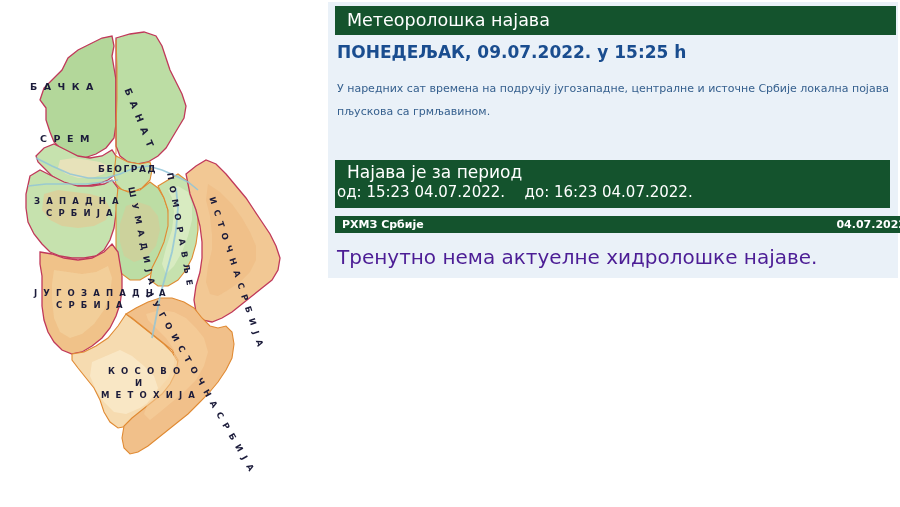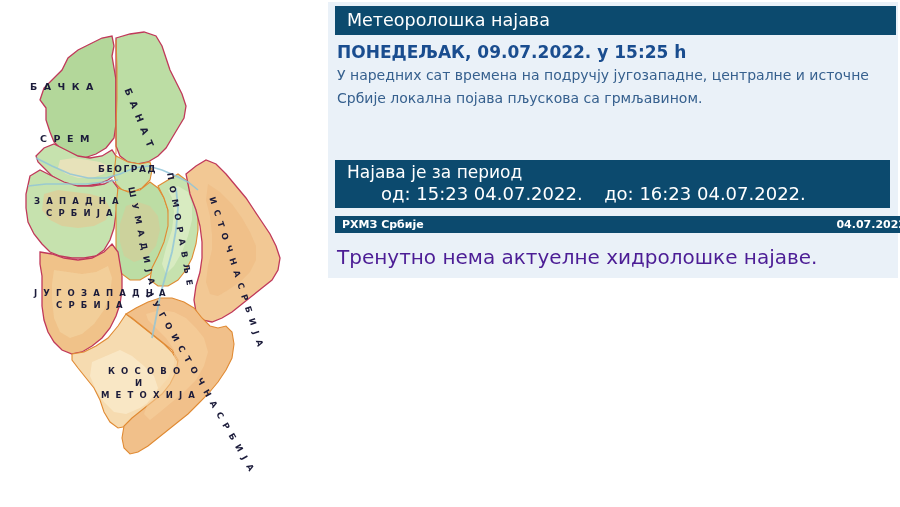--- a/index.html
+++ b/index.html
@@ -47,21 +47,21 @@
   .panel-bg {
     position: absolute;
     left: 3px;
     top: 2px;
     width: 570px;
     height: 276px;
     background: #eaf1f8;
   }
   .bar {
     position: absolute;
-    background: #0c4a6e;
+    background: #14532d;
     color: #ffffff;
   }
   #meteo-header-bar {
     left: 10px;
     top: 6px;
     width: 561px;
     height: 29px;
   }
   #meteo-header-title {
     position: absolute;
@@ -78,48 +78,47 @@
     width: 560px;
   }
   #warning-datetime {
     font-size: 17px;
     font-weight: bold;
     color: #1a4d8f;
     line-height: 24px;
     white-space: nowrap;
   }
   #warning-text {
-    font-size: 14px;
+    font-size: 11px;
     color: #36608e;
     line-height: 22.5px;
-    margin-top: 0;
+    margin-top: 14px;
     width: 556px;
   }
   #period-block {
     left: 10px;
     top: 160px;
     width: 555px;
     height: 48px;
   }
   #period-title {
     position: absolute;
     left: 12px;
     top: 2px;
     font-size: 17px;
     color: #ffffff;
     white-space: nowrap;
   }
   #period-range {
     position: absolute;
     left: 2px;
     top: 23px;
-    font-size: 18px;
-    color: #ffffff;
-    white-space: nowrap;
-    margin-left: 44px;
+    font-size: 15px;
+    color: #ffffff;
+    white-space: nowrap;
   }
   #period-range .gap {
     display: inline-block;
     width: 10px;
   }
   #rhmz-bar {
     left: 10px;
     top: 216px;
     width: 561px;
     height: 17px;

